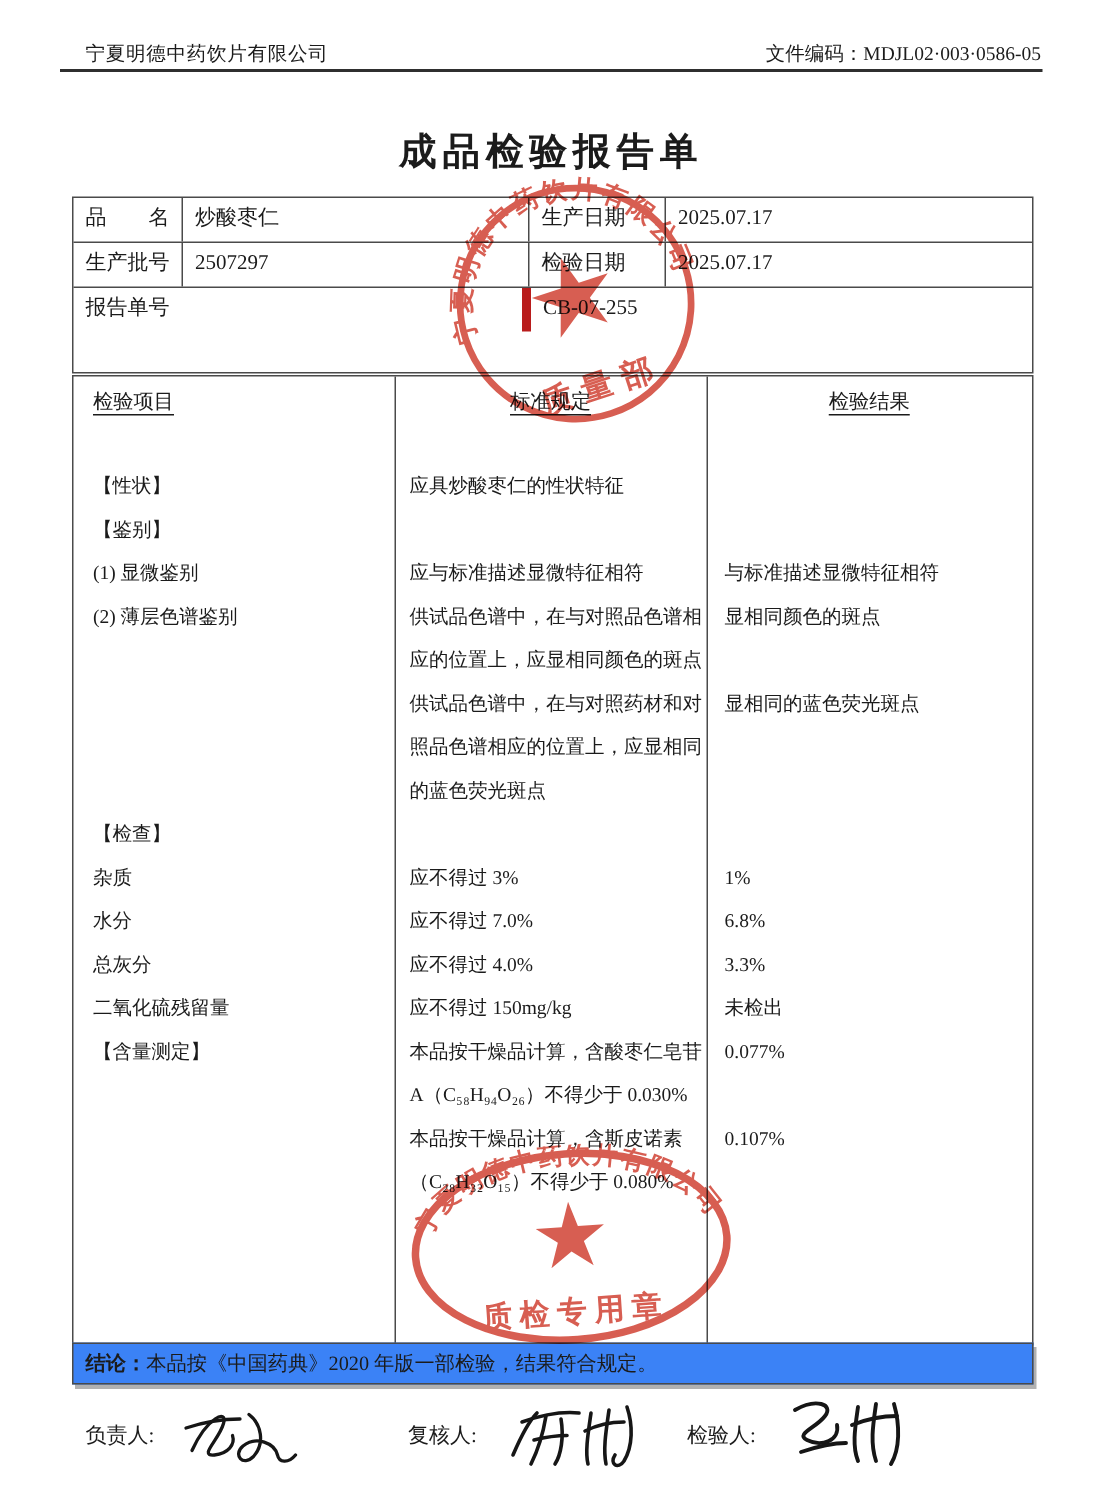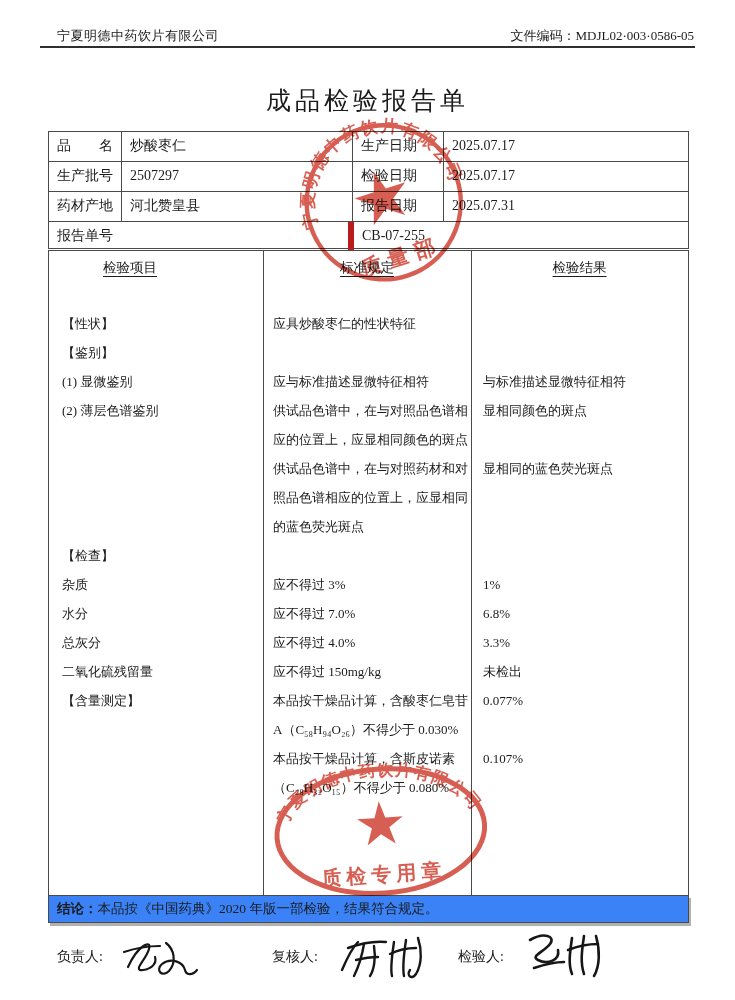--- a/index.html
+++ b/index.html
@@ -6,42 +6,42 @@
   .page{position:relative;width:735px;height:1000px;background:#ffffff;overflow:hidden;
         font-family:"Liberation Serif",serif;color:#1b1b1b;}
 
   
   .hdr-left{position:absolute;left:57px;top:27px;font-size:13px;letter-spacing:.5px;}
   .hdr-right{position:absolute;right:41px;top:27px;font-size:13px;}
   .hdr-rule{position:absolute;left:40px;top:46px;width:655px;height:2px;background:#2f2f2f;}
 
   
   .title{position:absolute;left:0;right:0;top:84px;text-align:center;
-         font-size:25px;font-weight:normal;letter-spacing:4px;}
+         font-size:25px;font-weight:bold;letter-spacing:4px;}
 
   
   .info-table{position:absolute;left:48px;top:131px;width:639px;height:116px;
               border:1px solid #4a4a4a;font-size:14px;}
   .t1row{display:flex;height:29px;line-height:28px;border-bottom:1px solid #4a4a4a;}
   .t1row:last-child{border-bottom:none;}
   .c{padding-left:8px;box-sizing:border-box;white-space:nowrap;overflow:visible;}
   .c-l{width:73px;border-right:1px solid #4a4a4a;}
   .c-v{width:231px;border-right:1px solid #4a4a4a;}
   .c-l2{width:91px;border-right:1px solid #4a4a4a;}
   .c-v2{flex:1;}
   .c-merged{width:305px;border-right:6px solid #b91c1c;}
   .c-v4{flex:1;}
 
   
   .test-table{position:absolute;left:48px;top:250px;width:639px;height:645px;
               border:1px solid #4a4a4a;font-size:13px;}
   .vd{position:absolute;top:0;bottom:0;width:1px;background:#4a4a4a;}
   .vd1{left:214px;} .vd2{left:422px;}
   .th{position:absolute;top:8px;font-size:13.5px;text-decoration:underline;text-underline-offset:4px;white-space:nowrap;}
-  .th1{left:13px;margin-left:41px;}
+  .th1{left:13px;}
   .th2{left:214px;width:208px;text-align:center;}
   .th3{left:422px;width:217px;text-align:center;}
   .ln{position:absolute;height:29px;line-height:29px;white-space:nowrap;}
   .lc1{left:13px;} .lc2{left:224px;} .lc3{left:434px;}
 
   
   .concl{position:absolute;left:48px;top:895px;width:639px;height:26px;
          border:1px solid #4a4a4a;line-height:26px;font-size:13.5px;white-space:nowrap;
          box-shadow:2px 3px 0 rgba(158,158,158,.8);background:#3b82f6;}
   .concl .lbl{font-weight:bold;padding-left:8px;}
@@ -71,26 +71,20 @@
       <div class="c c-l">品　　名</div>
       <div class="c c-v">炒酸枣仁</div>
       <div class="c c-l2">生产日期</div>
       <div class="c c-v2">2025.07.17</div>
     </div>
     <div class="t1row">
       <div class="c c-l">生产批号</div>
       <div class="c c-v">2507297</div>
       <div class="c c-l2">检验日期</div>
       <div class="c c-v2">2025.07.17</div>
-    </div>
-    <div class="t1row">
-      <div class="c c-l">药材产地</div>
-      <div class="c c-v">河北赞皇县</div>
-      <div class="c c-l2">报告日期</div>
-      <div class="c c-v2">2025.07.31</div>
     </div>
     <div class="t1row">
       <div class="c c-merged">报告单号</div>
       <div class="c c-v4">CB-07-255</div>
     </div>
   </div>
 
   <div class="test-table">
     <div class="vd vd1"></div>
     <div class="vd vd2"></div>

